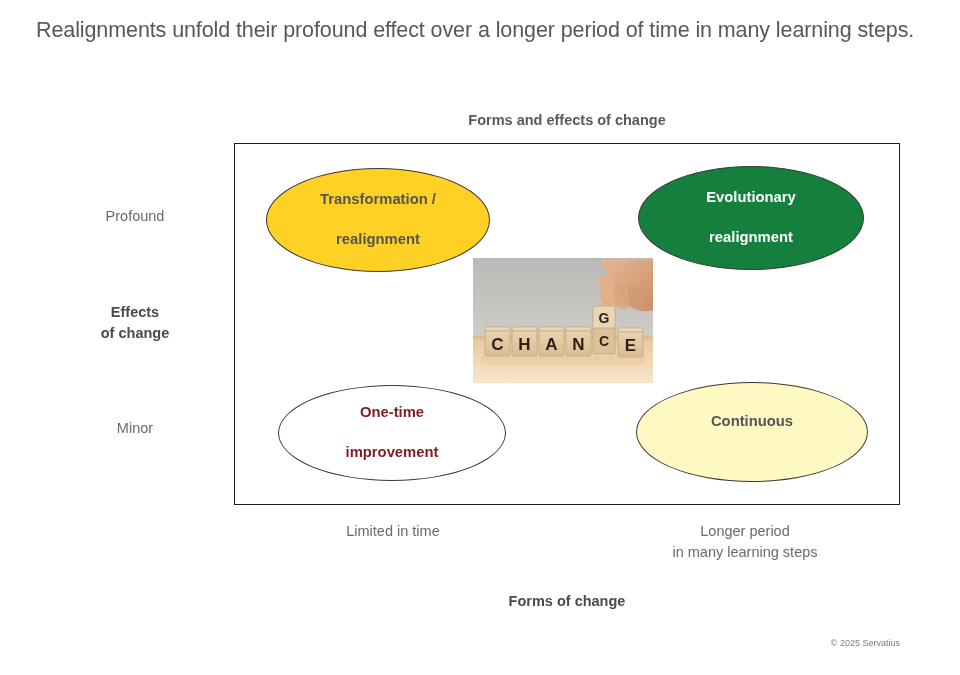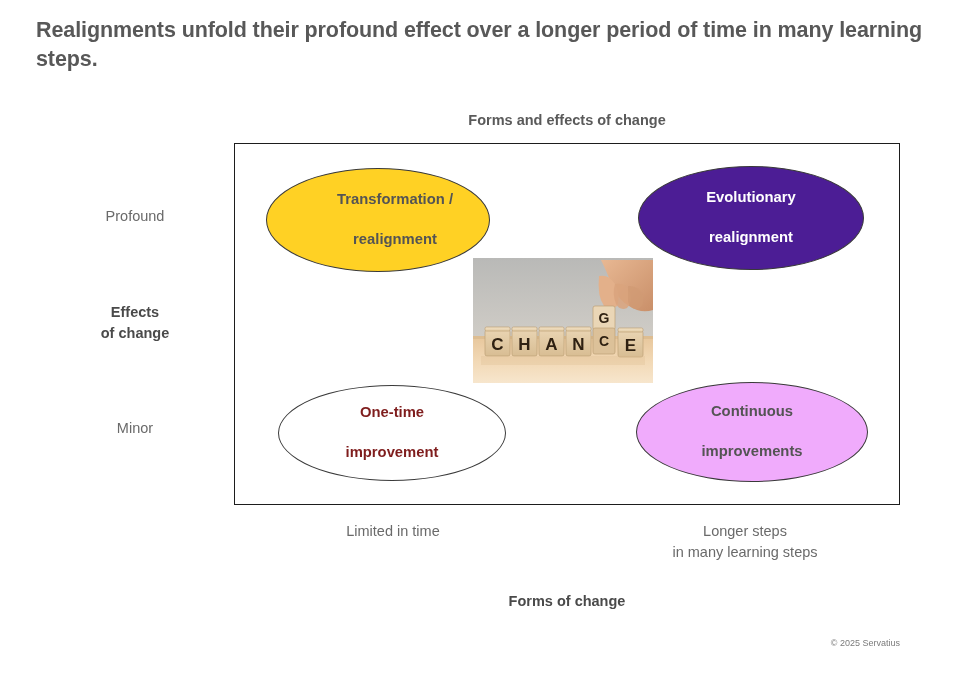--- a/index.html
+++ b/index.html
@@ -16,21 +16,21 @@
     color: #595959;
   }
 
   
   #slide-title {
     position: absolute;
     left: 36px;
     top: 16px;
     width: 890px;
     font-size: 21.5px;
-    font-weight: bold;
+    font-weight: normal;
     line-height: 1.35;
     color: #585858;
     letter-spacing: -0.1px;
   }
 
   
   #matrix-title {
     position: absolute;
     left: 234px;
     top: 112px;
@@ -112,40 +112,39 @@
     box-sizing: border-box;
   }
   .ellipse span { display: block; padding: 0 18px; }
 
   #ellipse-transformation {
     left: 266px;  top: 168px;
     width: 224px; height: 104px;
     background: #FFD124;
     border: 1.2px solid #3a3a3a;
     color: #545454;
-    justify-content: flex-end;
   }
   #ellipse-evolutionary {
     left: 638px;  top: 166px;
     width: 226px; height: 104px;
-    background: #4c1d95;
+    background: #15803d;
     border: 1.2px solid #3a3a3a;
     color: #ffffff;
   }
   #ellipse-onetime {
     left: 278px;  top: 385px;
     width: 228px; height: 96px;
     background: #ffffff;
     border: 1.2px solid #3a3a3a;
     color: #7f1d1d;
   }
   #ellipse-continuous {
     left: 636px;  top: 382px;
     width: 232px; height: 100px;
-    background: #f0abfc;
+    background: #fef9c3;
     border: 1.2px solid #3a3a3a;
     color: #545454;
   }
 
   
   #change-photo {
     position: absolute;
     left: 473px;
     top: 258px;
     width: 180px;
@@ -200,21 +199,20 @@
 <div class="ellipse" id="ellipse-onetime">
   <span>
     <span>One-time</span><br>
     <span>improvement</span>
   </span>
 </div>
 
 <div class="ellipse" id="ellipse-continuous">
   <span>
     <span>Continuous</span><br>
-    <span>improvements</span>
   </span>
 </div>
 
 <div id="change-photo">
   <svg viewBox="0 0 180 125" xmlns="http://www.w3.org/2000/svg" aria-hidden="true">
     <defs>
       <linearGradient id="wallGrad" x1="0" y1="0" x2="0" y2="1">
         <stop offset="0%" stop-color="#b9b9b7"></stop>
         <stop offset="100%" stop-color="#cfccc6"></stop>
       </linearGradient>
@@ -282,19 +280,19 @@
       <text x="131" y="88">C</text>
     </g>
 
     <rect x="8" y="98" width="164" height="9" fill="#e0bf94" opacity="0.35"></rect>
   </svg>
 </div>
 
 <div class="x-tick" id="x-tick-left">Limited in time</div>
 
 <div class="x-tick" id="x-tick-right">
-  <div>Longer steps</div>
+  <div>Longer period</div>
   <div>in many learning steps</div>
 </div>
 
 <div id="x-axis-title">Forms of change</div>
 
 <div id="copyright">© 2025 Servatius</div>
 
 </body></html>

